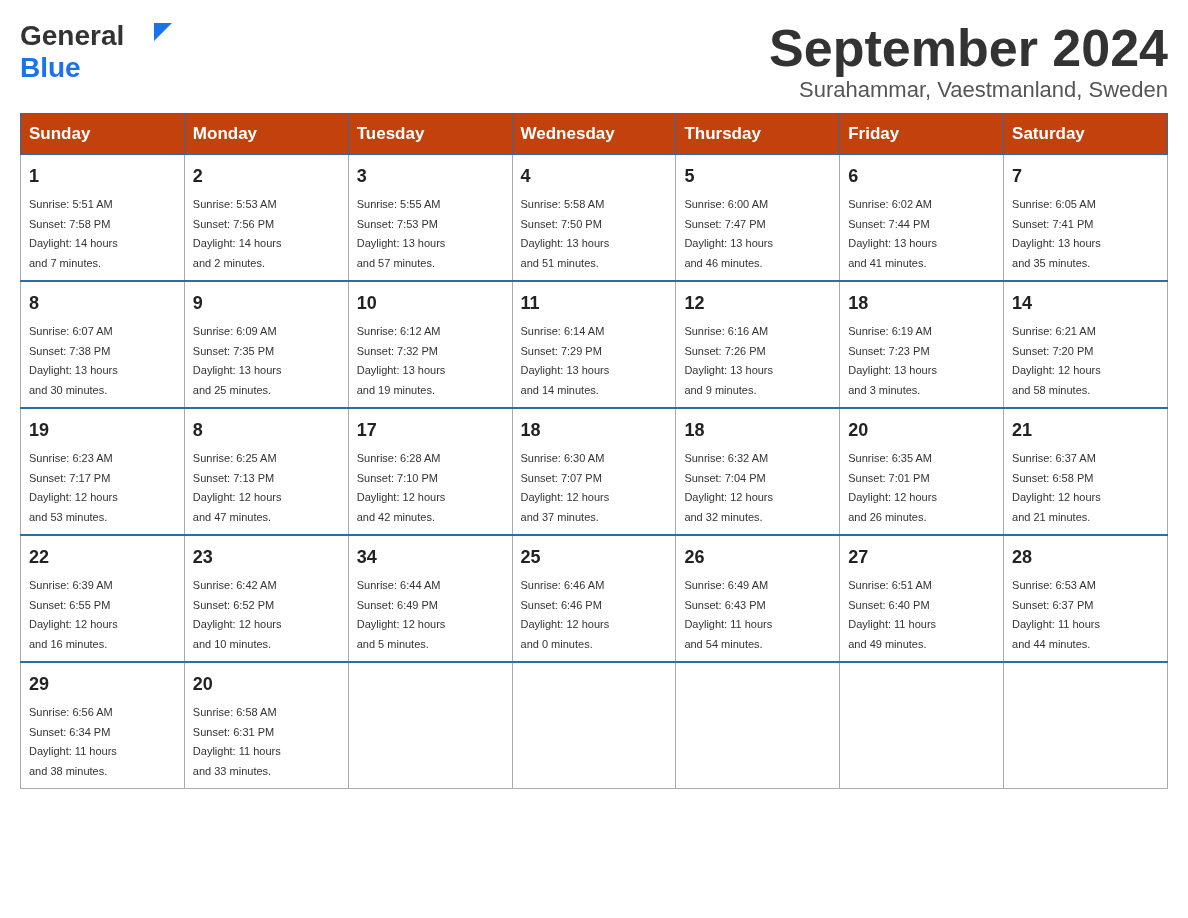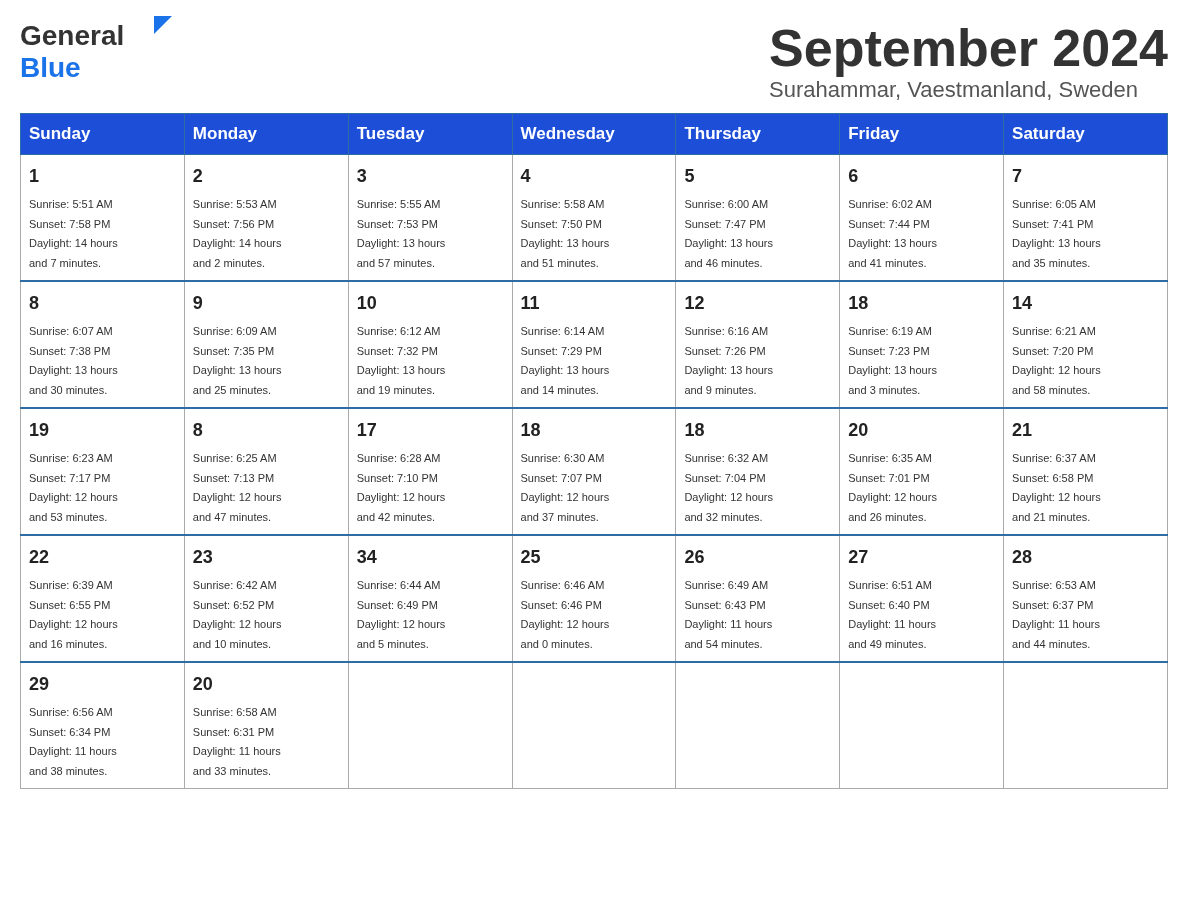--- a/index.html
+++ b/index.html
@@ -20,49 +20,49 @@
       font-size: 28px;
       font-weight: bold;
       color: #333;
     }
     .logo-container {
       display: flex;
       flex-direction: column;
     }
     .logo-line1 {
       display: flex;
-      align-items: flex-start;
+      align-items: center;
       gap: 28px;
     }
     .logo-line2 {
       color: #1a73e8;
       font-size: 28px;
       font-weight: bold;
       margin-left: 0px;
     }
     .title-block {
-      text-align: left;
+      text-align: right;
     }
     .month-title {
       font-size: 52px;
       font-weight: bold;
       color: #333;
       line-height: 1.1;
     }
     .location-title {
       font-size: 22px;
       color: #555;
     }
     .calendar-table {
       width: 100%;
       border-collapse: collapse;
       margin-top: 10px;
     }
     .calendar-table th {
-      background-color: #1d4ed8;
+      background-color: #c2410c;
       color: #fff;
       font-size: 17px;
       font-weight: bold;
       padding: 10px 8px;
       text-align: left;
       border: 1px solid #2e6da4;
     }
     .calendar-table td {
       vertical-align: top;
       padding: 8px;

